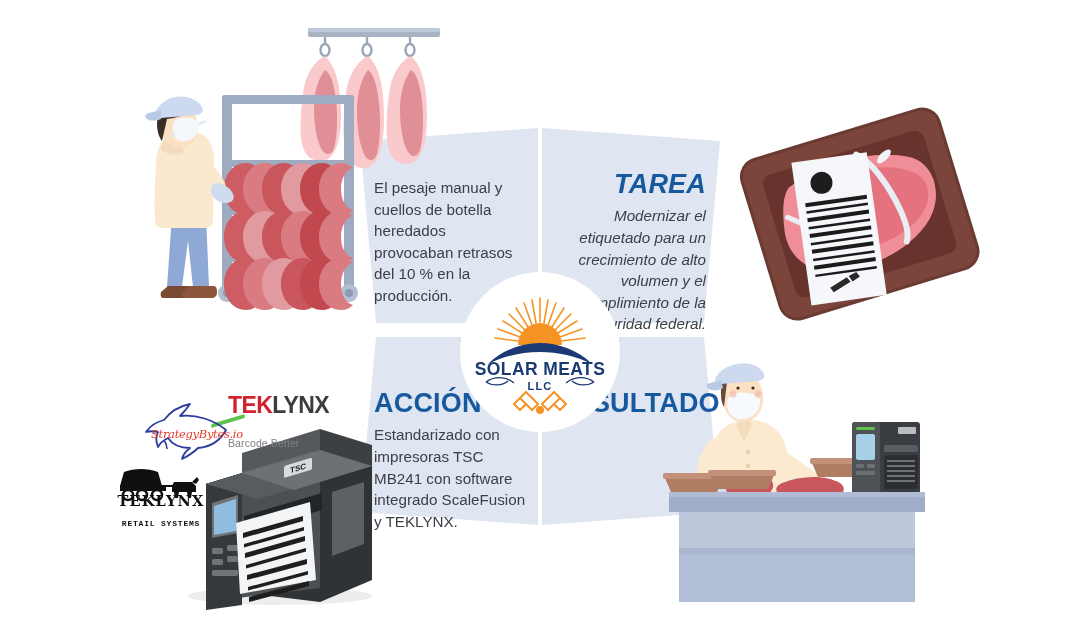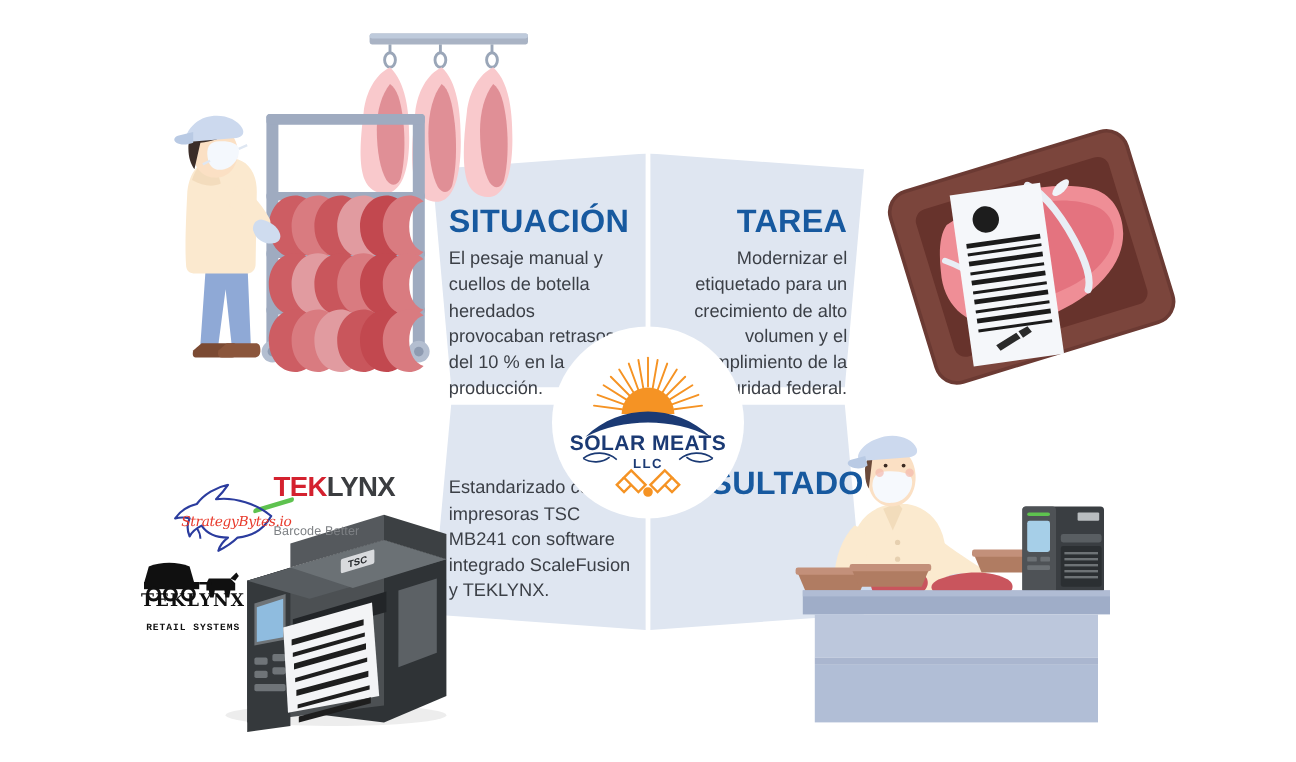--- a/index.html
+++ b/index.html
@@ -360,40 +360,40 @@
     <rect x="679" y="512" width="236" height="36" fill="#bcc7dc"></rect>
     <rect x="679" y="548" width="236" height="6" fill="#aab6cf"></rect>
     <rect x="679" y="554" width="236" height="48" fill="#b1bed6"></rect>
   </svg>
 
   <div class="panel" style="left:350px; top:128px; width:190px; height:195px;">
     <svg width="190" height="195" viewBox="0 0 190 195">
       <path d="M10 13 L188 0 L188 195 L26 195 L10 13 Z" fill="#dfe6f1"></path>
     </svg>
     <div class="txt al" style="left:24px; top:42px; width:152px;">
-      <div class="ptitle">SITUACIÓN</div>
       <div class="pbody">El pesaje manual y cuellos de botella heredados provocaban retrasos del 10 % en la producción.</div>
     </div>
   </div>
 
-  <div class="panel" style="left:540px; top:128px; width:190px; height:195px;">
+  <div class="panel" style="left:540px; top:128px; width:190px; height:195px;font-style:italic;">
     <svg width="190" height="195" viewBox="0 0 190 195">
       <path d="M2 0 L180 13 L164 195 L2 195 Z" fill="#dfe6f1"></path>
     </svg>
     <div class="txt ar" style="left:14px; top:42px; width:152px;">
       <div class="ptitle">TAREA</div>
       <div class="pbody">Modernizar el etiquetado para un crecimiento de alto volumen y el cumplimiento de la seguridad federal.</div>
     </div>
   </div>
 
   <div class="panel" style="left:350px; top:337px; width:190px; height:188px;">
     <svg width="190" height="188" viewBox="0 0 190 188">
       <path d="M26 0 L188 0 L188 188 L10 175 L26 0 Z" fill="#dfe6f1"></path>
     </svg>
     <div class="txt al" style="left:24px; top:52px; width:152px;">
+      <div class="ptitle">ACCIÓN</div>
       <div class="pbody">Estandarizado con impresoras TSC MB241 con software integrado ScaleFusion y TEKLYNX.</div>
     </div>
   </div>
 
   <div class="panel" style="left:540px; top:337px; width:190px; height:188px;">
     <svg width="190" height="188" viewBox="0 0 190 188">
       <path d="M2 0 L164 0 L180 175 L2 188 Z" fill="#dfe6f1"></path>
     </svg>
     <div class="txt ar" style="left:14px; top:52px; width:152px;">
       <div class="ptitle">RESULTADO</div>

